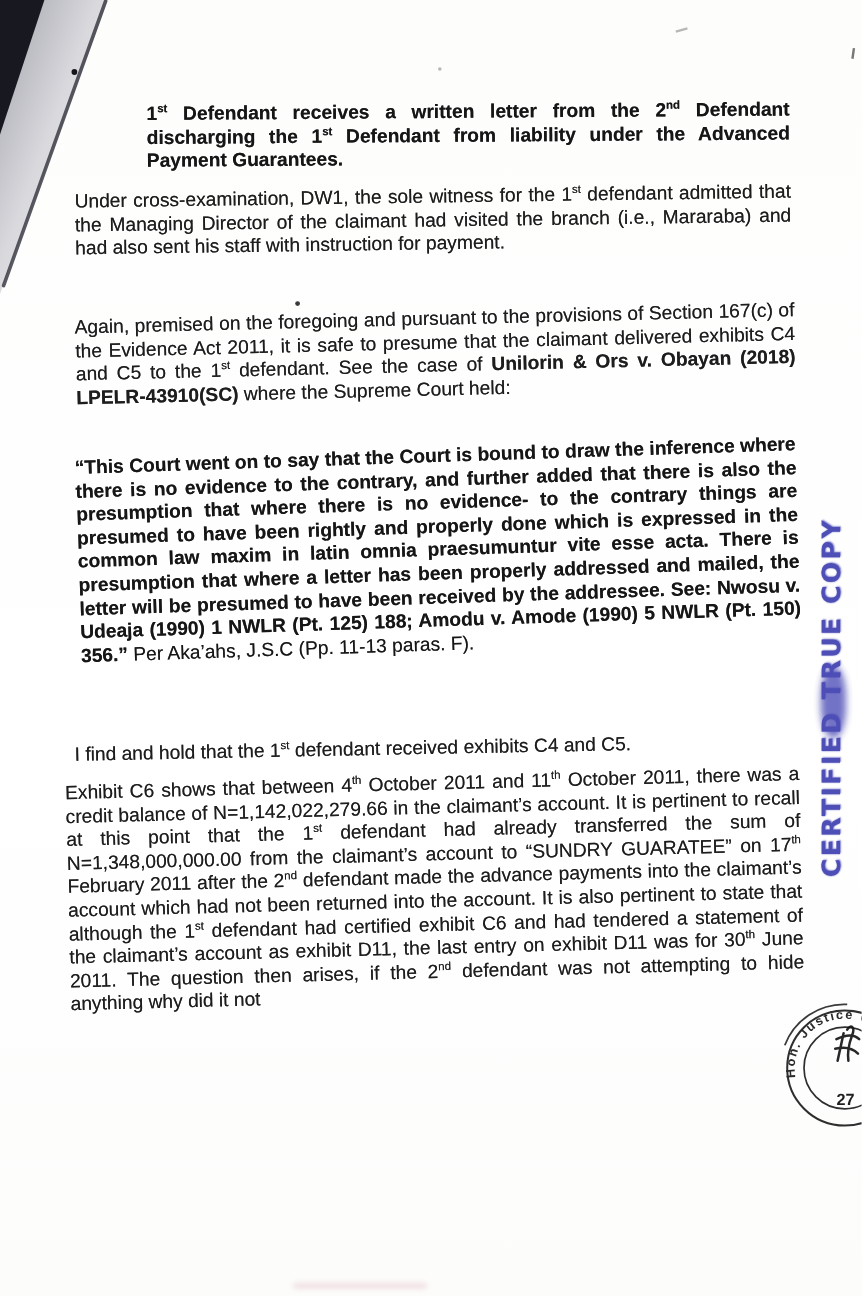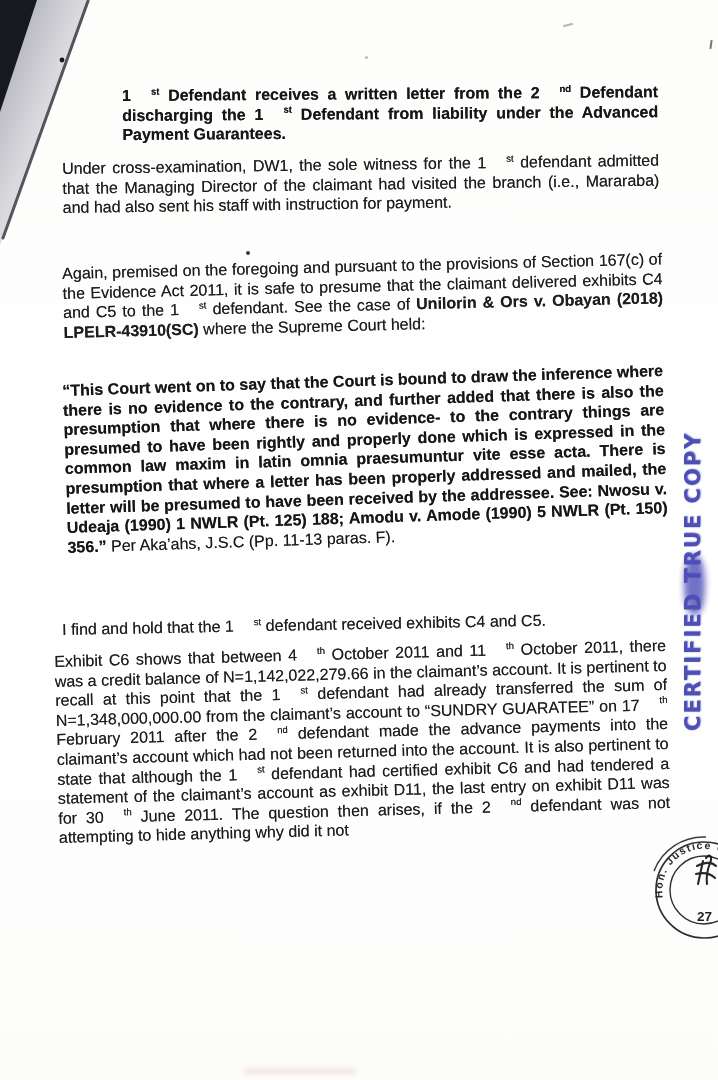--- a/index.html
+++ b/index.html
@@ -16,21 +16,21 @@
     font-size: 16px;
     line-height: 19.6px;
     text-align: justify;
     text-shadow: 0 0 0.4px rgba(25,25,25,0.75);
   }
   .heading {
     font-weight: bold;
     color: #161616;
   }
   .quote { font-weight: bold; color: #161616; }
-  .sup { font-size: 0.6em; vertical-align: super; line-height: 0; margin-left: 20px; }
+  .sup { font-size: 0.6em; vertical-align: super; line-height: 0; }
   .b { font-weight: bold; }
   .r { font-weight: normal; text-shadow: 0 0 0.3px rgba(25,25,25,0.6); }
   .cert-stamp {
     position: absolute;
     left: 546px; top: 566px;
     width: 300px; height: 30px;
     transform: rotate(-90deg);
     transform-origin: center center;
     font-family: "DejaVu Sans", sans-serif;
     font-weight: bold;

